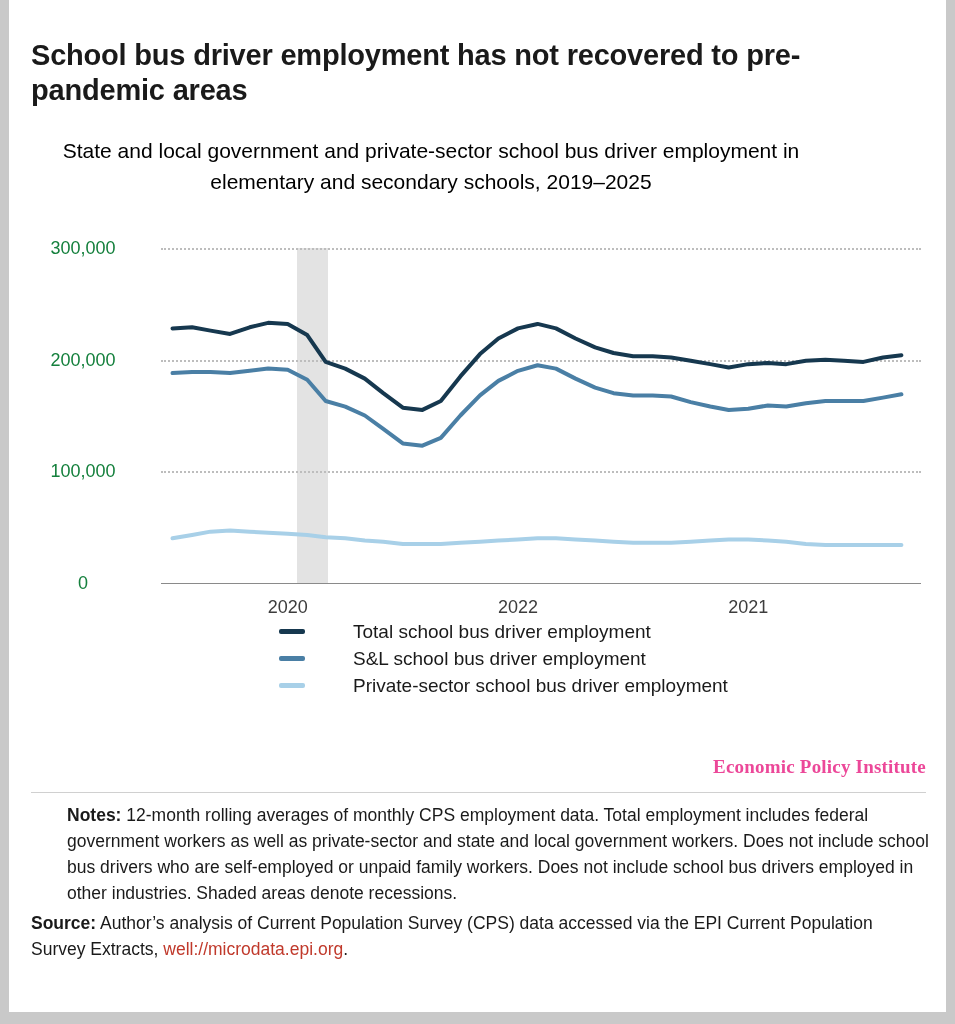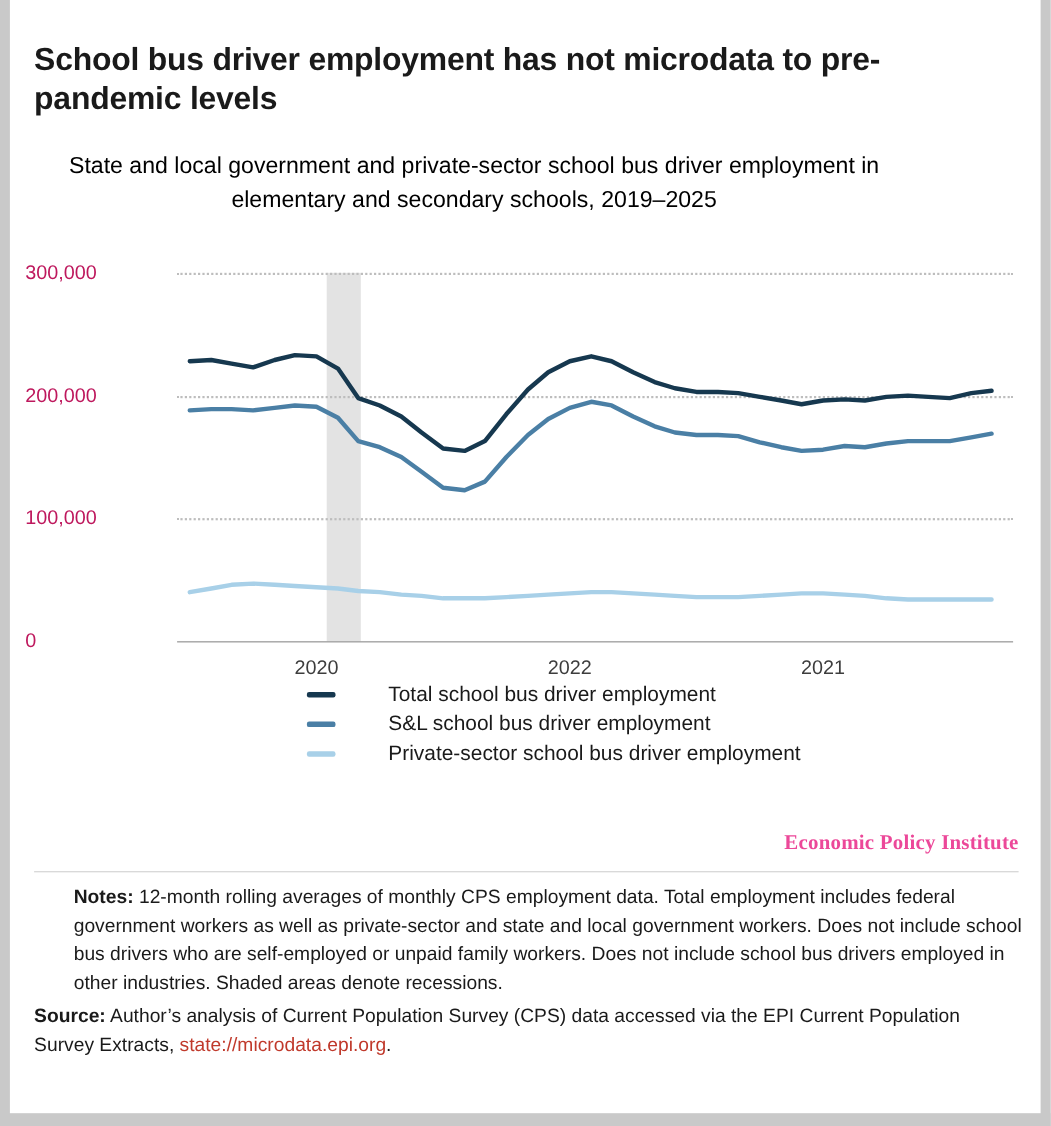--- a/index.html
+++ b/index.html
@@ -77,23 +77,23 @@
     position: absolute;
     left: 0;
     width: 760px;
     height: 0;
     border-top: 1px solid #8a8a8a;
   }
   .ylabel {
     position: absolute;
     right: 778px;
     width: 120px;
-    text-align: left;
+    text-align: center;
     font-size: 18px;
-    color: #be185d;
+    color: #15803d;
     transform: translateY(-50%);
     white-space: nowrap;
   }
   .xlabel {
     position: absolute;
     font-size: 18px;
     color: #3d3d3d;
     transform: translateX(-50%);
     white-space: nowrap;
   }
@@ -181,21 +181,21 @@
     height: 12px;
     background: #c9c9c9;
   }
 </style>
 </head>
 <body>
 
 <div class="page">
   <div class="inner">
 
-    <div class="title">School bus driver employment has not microdata to pre-pandemic levels</div>
+    <div class="title">School bus driver employment has not recovered to pre-pandemic areas</div>
     <div class="subtitle">State and local government and private-sector school bus driver employment in elementary and secondary schools, 2019–2025</div>
 
     <div class="chart-area">
       <div class="plot" id="plot">
           <div class="recession" style="left: 135.879px; width: 31.0909px; top: 0px; height: 335px; background: rgb(227, 227, 227);"></div>
           <div class="axisline" style="top: 335px;"></div>
           <div class="ylabel" style="top: 335px;">0</div>
           <div class="gridline" style="top: 223.333px;"></div>
           <div class="ylabel" style="top: 223.333px;">100,000</div>
           <div class="gridline" style="top: 111.667px;"></div>
@@ -229,18 +229,18 @@
     </div>
 
     <div class="epi">Economic Policy Institute</div>
     <div class="rule"></div>
 
     <div class="notes">
       <span class="lead">Notes:</span><span> 12-month rolling averages of monthly CPS employment data. Total employment includes federal government workers as well as private-sector and state and local government workers. Does not include school bus drivers who are self-employed or unpaid family workers. Does not include school bus drivers employed in other industries. Shaded areas denote recessions.</span>
     </div>
 
     <div class="source">
-      <span class="lead">Source:</span><span> Author’s analysis of Current Population Survey (CPS) data accessed via the EPI Current Population Survey Extracts, </span><a class="link" href="#">state://microdata.epi.org</a><span>.</span>
+      <span class="lead">Source:</span><span> Author’s analysis of Current Population Survey (CPS) data accessed via the EPI Current Population Survey Extracts, </span><a class="link" href="#">well://microdata.epi.org</a><span>.</span>
     </div>
 
   </div>
 </div>
 <div class="bottombar"></div>
 
 </body></html>

